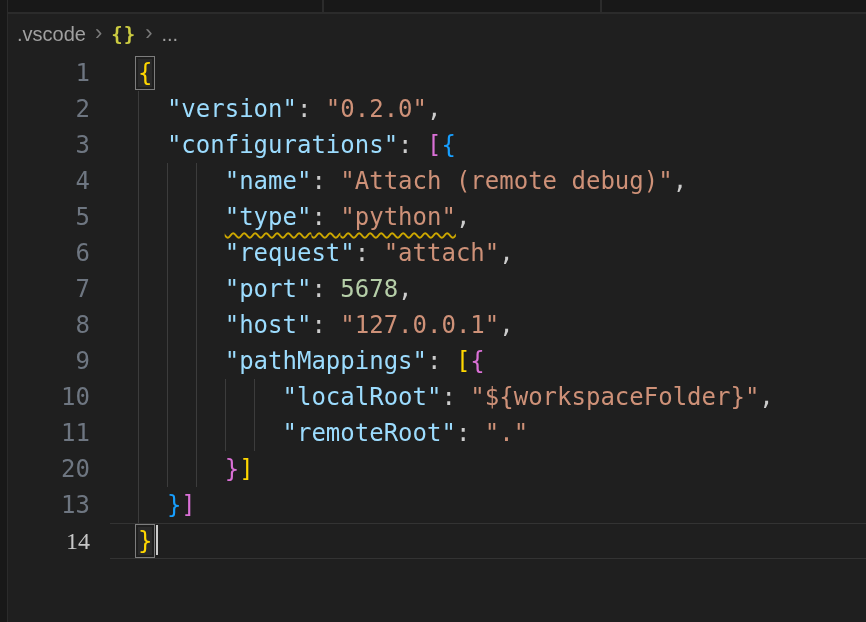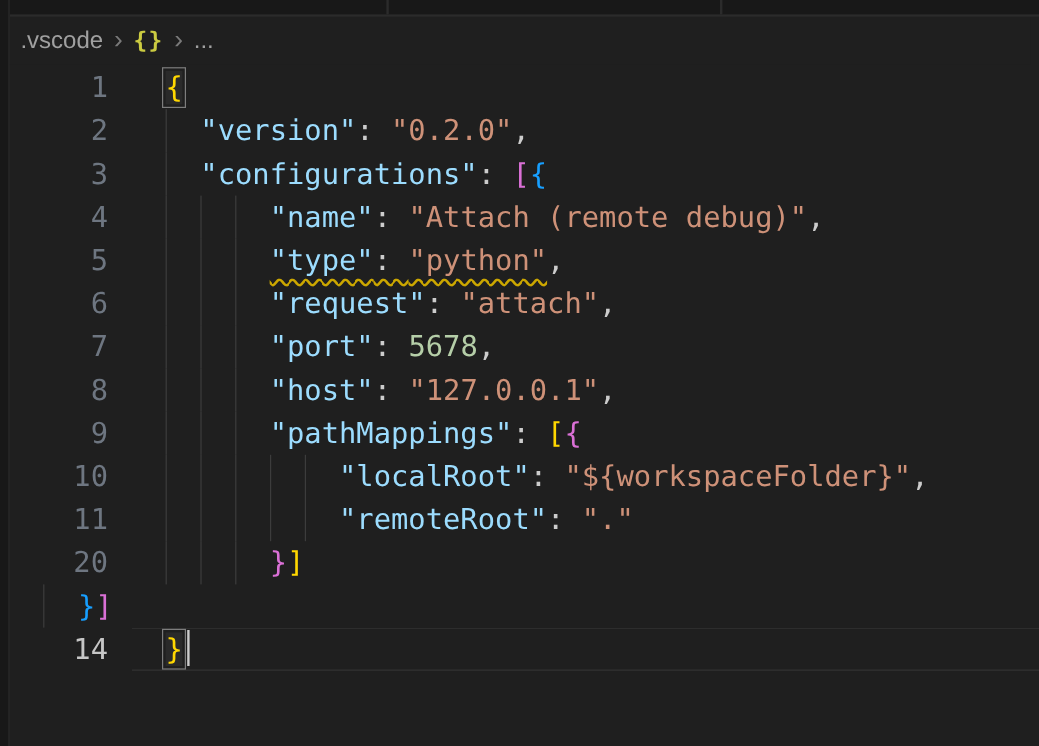--- a/index.html
+++ b/index.html
@@ -41,21 +41,21 @@
   
   .code-area{
     position:absolute;left:8px;top:55px;width:858px;
     font-family:"DejaVu Sans Mono",monospace;font-size:24px;
   }
   .row{display:flex;height:36px;line-height:36px;white-space:pre;}
   .gutter{
     width:102px;box-sizing:border-box;padding-right:20px;text-align:right;
     color:var(--line-number);flex:none;user-select:none;
   }
-  .gutter.active{color:var(--line-number-active);}
+  .gutter.active{color:var(--line-number-active);font-family:Liberation Serif, serif;}
   .code{position:relative;flex:1;padding-left:28px;box-sizing:border-box;}
   .code.current-line{
     box-shadow:inset 0 1px 0 var(--current-line-border), inset 0 -1px 0 var(--current-line-border);
   }
   .guide{position:absolute;top:0;width:1px;height:36px;background:var(--indent-guide);}
   .tk-key{color:var(--key);}
   .tk-str{color:var(--string);}
   .tk-num{color:var(--number);}
   .tk-punct{color:var(--punct);}
   .tk-b1{color:var(--bracket-gold);}
@@ -106,16 +106,16 @@
       <div class="row"><div class="gutter">3</div><div class="code"><span class="guide" style="left: calc(0ch + 28px);"></span><span>  <span class="tk-key">"configurations"</span><span class="tk-punct">: </span><span class="tk-b2">[</span><span class="tk-b3">{</span></span></div></div>
       <div class="row"><div class="gutter">4</div><div class="code"><span class="guide" style="left: calc(0ch + 28px);"></span><span class="guide" style="left: calc(2ch + 28px);"></span><span class="guide" style="left: calc(4ch + 28px);"></span><span>      <span class="tk-key">"name"</span><span class="tk-punct">: </span><span class="tk-str">"Attach (remote debug)"</span><span class="tk-punct">,</span></span></div></div>
       <div class="row"><div class="gutter">5</div><div class="code"><span class="guide" style="left: calc(0ch + 28px);"></span><span class="guide" style="left: calc(2ch + 28px);"></span><span class="guide" style="left: calc(4ch + 28px);"></span><span>      <span class="tk-key squiggle">"type"</span><span class="tk-punct squiggle">: </span><span class="tk-str squiggle">"python"</span><span class="tk-punct">,</span></span></div></div>
       <div class="row"><div class="gutter">6</div><div class="code"><span class="guide" style="left: calc(0ch + 28px);"></span><span class="guide" style="left: calc(2ch + 28px);"></span><span class="guide" style="left: calc(4ch + 28px);"></span><span>      <span class="tk-key">"request"</span><span class="tk-punct">: </span><span class="tk-str">"attach"</span><span class="tk-punct">,</span></span></div></div>
       <div class="row"><div class="gutter">7</div><div class="code"><span class="guide" style="left: calc(0ch + 28px);"></span><span class="guide" style="left: calc(2ch + 28px);"></span><span class="guide" style="left: calc(4ch + 28px);"></span><span>      <span class="tk-key">"port"</span><span class="tk-punct">: </span><span class="tk-num">5678</span><span class="tk-punct">,</span></span></div></div>
       <div class="row"><div class="gutter">8</div><div class="code"><span class="guide" style="left: calc(0ch + 28px);"></span><span class="guide" style="left: calc(2ch + 28px);"></span><span class="guide" style="left: calc(4ch + 28px);"></span><span>      <span class="tk-key">"host"</span><span class="tk-punct">: </span><span class="tk-str">"127.0.0.1"</span><span class="tk-punct">,</span></span></div></div>
       <div class="row"><div class="gutter">9</div><div class="code"><span class="guide" style="left: calc(0ch + 28px);"></span><span class="guide" style="left: calc(2ch + 28px);"></span><span class="guide" style="left: calc(4ch + 28px);"></span><span>      <span class="tk-key">"pathMappings"</span><span class="tk-punct">: </span><span class="tk-b1">[</span><span class="tk-b2">{</span></span></div></div>
       <div class="row"><div class="gutter">10</div><div class="code"><span class="guide" style="left: calc(0ch + 28px);"></span><span class="guide" style="left: calc(2ch + 28px);"></span><span class="guide" style="left: calc(4ch + 28px);"></span><span class="guide" style="left: calc(6ch + 28px);"></span><span class="guide" style="left: calc(8ch + 28px);"></span><span>          <span class="tk-key">"localRoot"</span><span class="tk-punct">: </span><span class="tk-str">"${workspaceFolder}"</span><span class="tk-punct">,</span></span></div></div>
       <div class="row"><div class="gutter">11</div><div class="code"><span class="guide" style="left: calc(0ch + 28px);"></span><span class="guide" style="left: calc(2ch + 28px);"></span><span class="guide" style="left: calc(4ch + 28px);"></span><span class="guide" style="left: calc(6ch + 28px);"></span><span class="guide" style="left: calc(8ch + 28px);"></span><span>          <span class="tk-key">"remoteRoot"</span><span class="tk-punct">: </span><span class="tk-str">"."</span></span></div></div>
       <div class="row"><div class="gutter">20</div><div class="code"><span class="guide" style="left: calc(0ch + 28px);"></span><span class="guide" style="left: calc(2ch + 28px);"></span><span class="guide" style="left: calc(4ch + 28px);"></span><span>      <span class="tk-b2">}</span><span class="tk-b1">]</span></span></div></div>
-      <div class="row"><div class="code"><span class="guide" style="left: calc(0ch + 28px);"></span><span>  <span class="tk-b3">}</span><span class="tk-b2">]</span></span></div></div>
+      <div class="row"><div class="gutter">13</div><div class="code"><span class="guide" style="left: calc(0ch + 28px);"></span><span>  <span class="tk-b3">}</span><span class="tk-b2">]</span></span></div></div>
       <div class="row"><div class="gutter active">14</div><div class="code current-line"><span><span class="tk-b1 match-box">}</span><span class="cursor"></span></span></div></div>
     </div>
 </div>
 
 </body></html>

